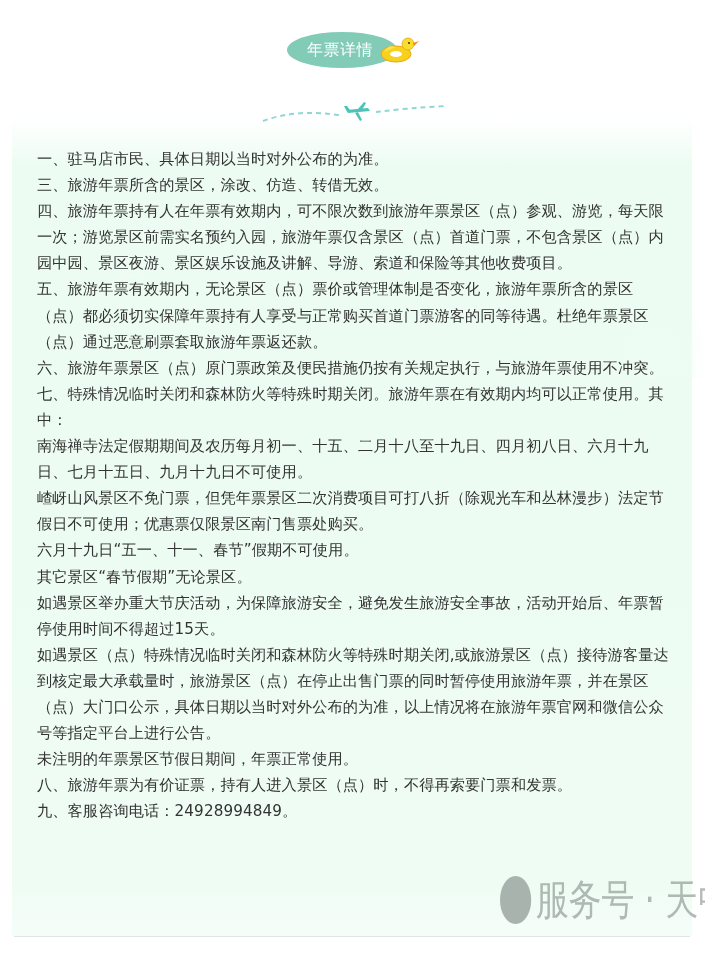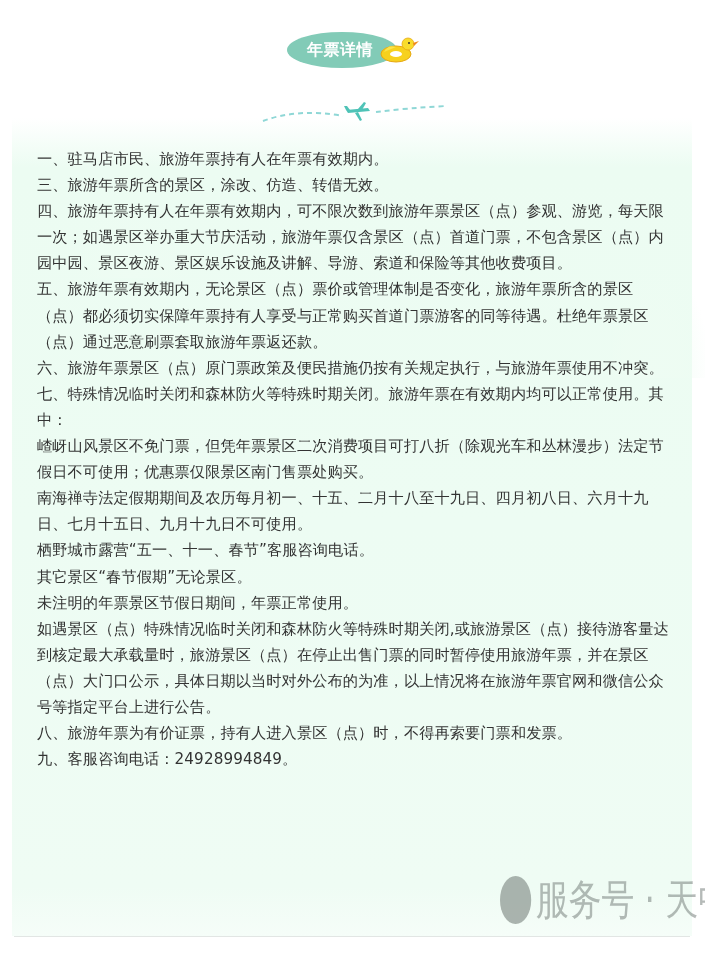--- a/index.html
+++ b/index.html
@@ -1,20 +1,20 @@
 <!DOCTYPE html>
 <html><head>
 <meta charset="utf-8">
 <style>
   html, body { margin: 0; padding: 0; background: #ffffff; }
   body { width: 705px; height: 953px; position: relative; overflow: hidden;
          font-family: "DejaVu Sans", "Liberation Sans", sans-serif; }
   .header { position: absolute; top: 28px; left: 0; width: 705px; height: 44px; }
   .title-pill { position: absolute; left: 287px; top: 4px; width: 110px; height: 36px;
-    background: #82cbb7; border-radius: 55px / 18px; color: #ffffff; font-weight: bold;
+    background: #82cbb7; border-radius: 55px / 18px; color: #ffffff; font-weight: normal;
     font-size: 16px; line-height: 36px; text-align: left; padding-left: 20px; box-sizing: border-box; letter-spacing: 0.5px; }
   .duck { position: absolute; left: 378px; top: 6px; width: 42px; height: 30px; }
   .divider { position: absolute; left: 258px; top: 98px; width: 190px; height: 30px; }
   .bg { position: absolute; left: 12px; top: 118px; width: 680px; height: 818px;
     background: linear-gradient(180deg, rgba(236,253,244,0) 0%, #ecfcf2 6%, #edfcf3 50%, #effcf4 94%, rgba(239,252,244,0.6) 100%); }
   .bg-mtn-l { position: absolute; left: 60px; top: 80px; width: 120px; height: 80px;
     background: radial-gradient(ellipse at 50% 100%, #eefcf3 0%, rgba(238,252,243,0) 70%); }
   .bg-mtn-r { position: absolute; left: 600px; top: 140px; width: 100px; height: 120px;
     background: radial-gradient(ellipse at 40% 100%, #eefcf3 0%, rgba(238,252,243,0) 70%); }
   .bottom-line { position: absolute; left: 14px; top: 936px; width: 676px; height: 1px; background: #e2e6e4; }
@@ -50,32 +50,33 @@
   <path d="M118 14 Q150 10 188 8" fill="none" stroke="#8fd7d6" stroke-width="2" stroke-dasharray="5,4"></path>
   <g fill="#4fc3b7">
     <polygon points="88,12 110,10 112,13 90,15"></polygon>
     <polygon points="100,11 106,4 108,5 104,12"></polygon>
     <polygon points="100,14 104,22 102,23 97,15"></polygon>
     <polygon points="88,12 86,8 89,8 92,12"></polygon>
   </g>
 </svg>
 
 <div class="content">
-  <p>一、驻马店市民、旅游年票持有人在年票有效期内。</p>
+  <p>一、驻马店市民、具体日期以当时对外公布的为准。</p>
   <p>三、旅游年票所含的景区，涂改、仿造、转借无效。</p>
-  <p>四、旅游年票持有人在年票有效期内，可不限次数到旅游年票景区（点）参观、游览，每天限一次；如遇景区举办重大节庆活动，旅游年票仅含景区（点）首道门票，不包含景区（点）内园中园、景区夜游、景区娱乐设施及讲解、导游、索道和保险等其他收费项目。</p>
+  <p>四、旅游年票持有人在年票有效期内，可不限次数到旅游年票景区（点）参观、游览，每天限一次；游览景区前需实名预约入园，旅游年票仅含景区（点）首道门票，不包含景区（点）内园中园、景区夜游、景区娱乐设施及讲解、导游、索道和保险等其他收费项目。</p>
   <p>五、旅游年票有效期内，无论景区（点）票价或管理体制是否变化，旅游年票所含的景区（点）都必须切实保障年票持有人享受与正常购买首道门票游客的同等待遇。杜绝年票景区（点）通过恶意刷票套取旅游年票返还款。</p>
   <p>六、旅游年票景区（点）原门票政策及便民措施仍按有关规定执行，与旅游年票使用不冲突。</p>
   <p>七、特殊情况临时关闭和森林防火等特殊时期关闭。旅游年票在有效期内均可以正常使用。其中：</p>
+  <p>南海禅寺法定假期期间及农历每月初一、十五、二月十八至十九日、四月初八日、六月十九日、七月十五日、九月十九日不可使用。</p>
   <p>嵖岈山风景区不免门票，但凭年票景区二次消费项目可打八折（除观光车和丛林漫步）法定节假日不可使用；优惠票仅限景区南门售票处购买。</p>
-  <p>南海禅寺法定假期期间及农历每月初一、十五、二月十八至十九日、四月初八日、六月十九日、七月十五日、九月十九日不可使用。</p>
-  <p>栖野城市露营“五一、十一、春节”客服咨询电话。</p>
+  <p>六月十九日“五一、十一、春节”假期不可使用。</p>
   <p>其它景区“春节假期”无论景区。</p>
+  <p>如遇景区举办重大节庆活动，为保障旅游安全，避免发生旅游安全事故，活动开始后、年票暂停使用时间不得超过15天。</p>
+  <p>如遇景区（点）特殊情况临时关闭和森林防火等特殊时期关闭,或旅游景区（点）接待游客量达到核定最大承载量时，旅游景区（点）在停止出售门票的同时暂停使用旅游年票，并在景区（点）大门口公示，具体日期以当时对外公布的为准，以上情况将在旅游年票官网和微信公众号等指定平台上进行公告。</p>
   <p>未注明的年票景区节假日期间，年票正常使用。</p>
-  <p>如遇景区（点）特殊情况临时关闭和森林防火等特殊时期关闭,或旅游景区（点）接待游客量达到核定最大承载量时，旅游景区（点）在停止出售门票的同时暂停使用旅游年票，并在景区（点）大门口公示，具体日期以当时对外公布的为准，以上情况将在旅游年票官网和微信公众号等指定平台上进行公告。</p>
   <p>八、旅游年票为有价证票，持有人进入景区（点）时，不得再索要门票和发票。</p>
   <p>九、客服咨询电话：24928994849。</p>
 </div>
 
 <div class="watermark">
   <span class="wm-icon"></span>
   <span>服务号 · 天中云上</span>
 </div>
 
 <div class="bottom-line"></div>

